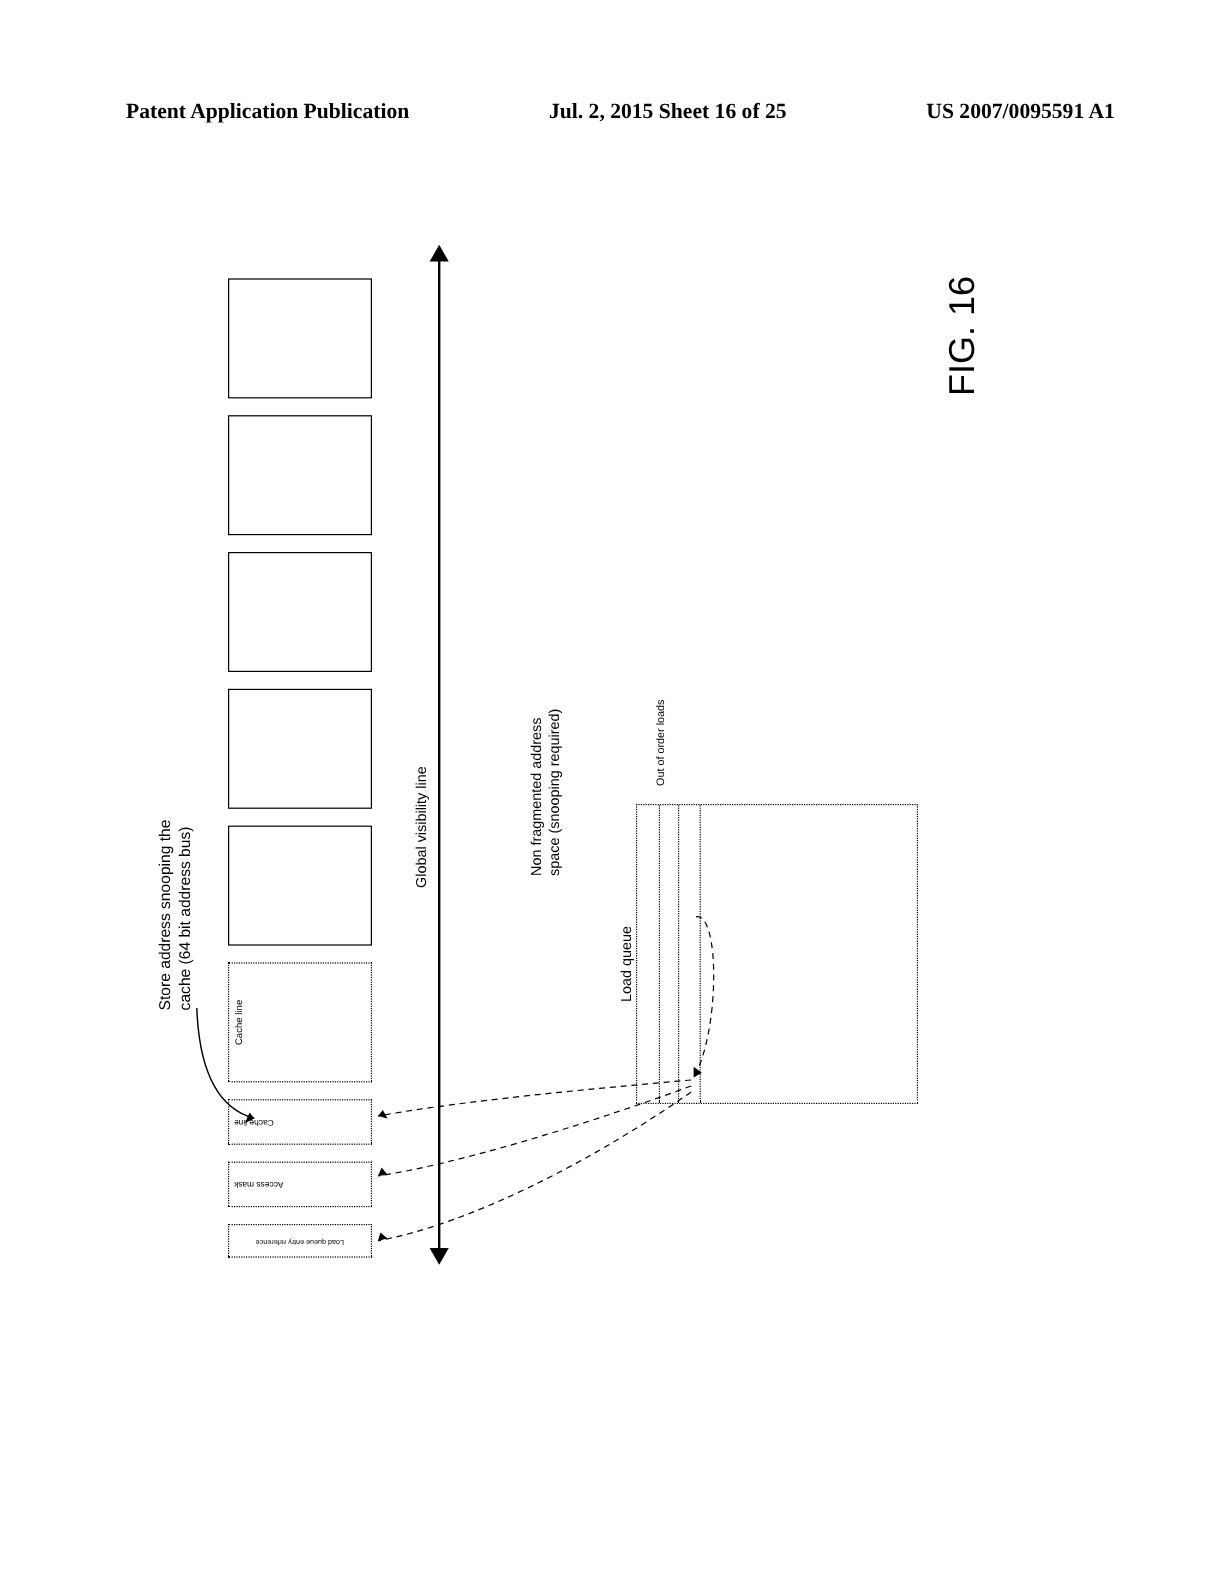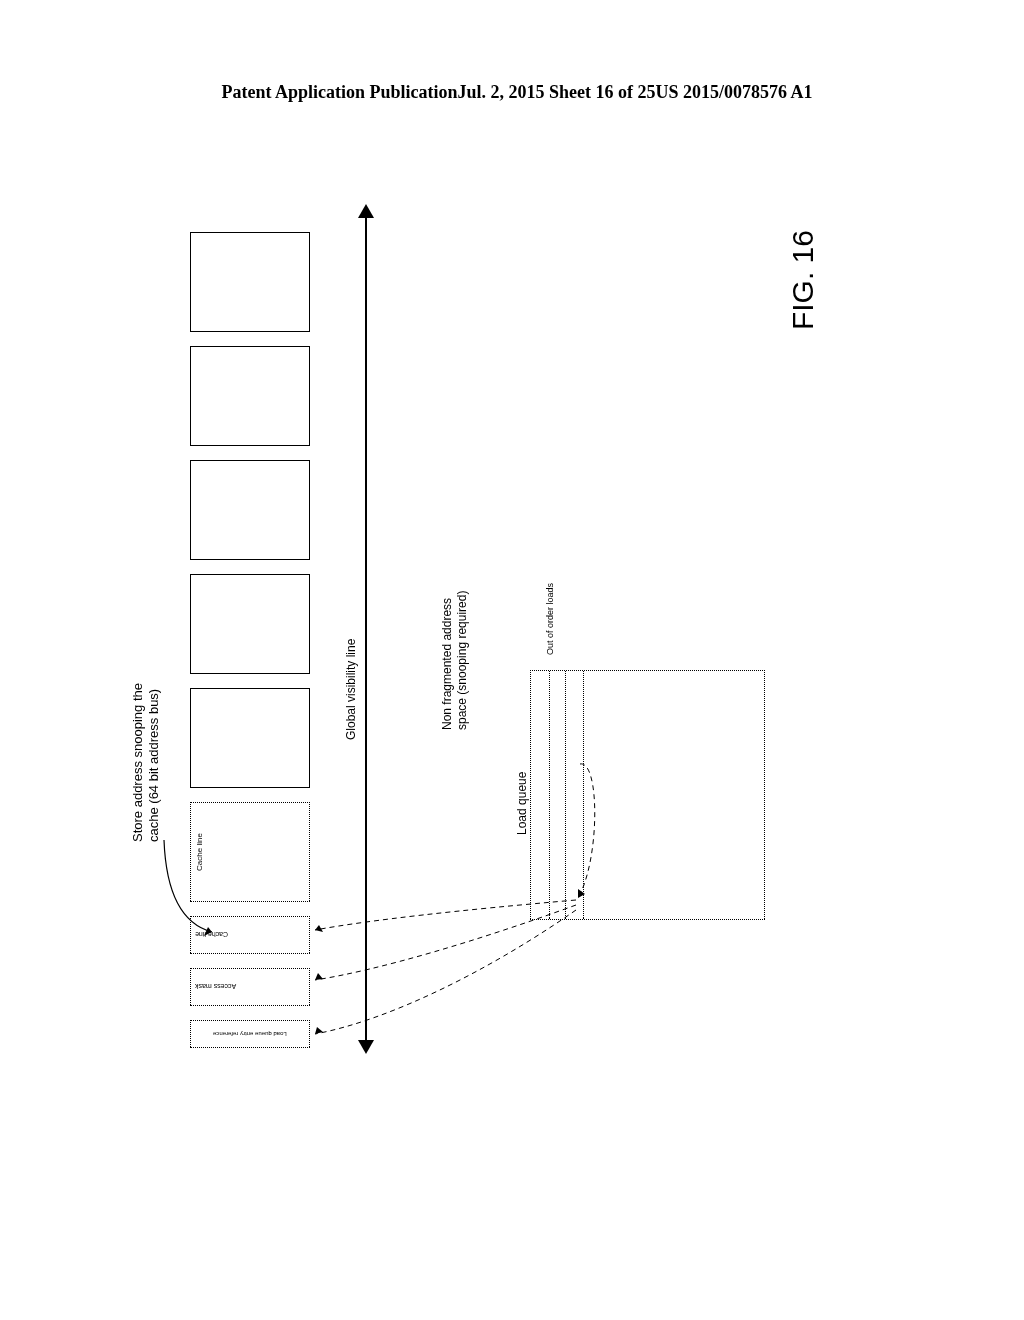--- a/index.html
+++ b/index.html
@@ -1,19 +1,19 @@
 <!DOCTYPE html>
 <html><head>
 <meta charset="utf-8">
 <style>
   * { box-sizing: border-box; margin: 0; padding: 0; }
   html, body { width: 1024px; height: 1320px; background: #fff; font-family: "Times New Roman", serif; }
   .page { position: relative; width: 1024px; height: 1320px; }
 
-  .header { position: absolute; top: 82px; left: 105px; right: 95px; display: flex; justify-content: center; font-size: 18px; font-weight: bold; }
+  .header { position: absolute; top: 82px; left: 105px; right: 95px; display: flex; justify-content: space-between; font-size: 18px; font-weight: bold; }
 
   .diagram-area { position: absolute; left: 130px; top: 190px; width: 720px; height: 870px; }
 
   
   .rot { position: absolute; left: 50%; top: 50%; width: 870px; height: 720px; transform: translate(-50%, -50%) rotate(-90deg); transform-origin: center center; }
 
   
   .blocks { position: absolute; top: 60px; left: 12px; right: 12px; height: 120px; display: flex; gap: 14px; align-items: stretch; }
   .tinybox { border: 1px dotted #000; width: 28px; height: 120px; position: relative; display: flex; align-items: center; justify-content: center; }
   .vlab { writing-mode: vertical-rl; transform: rotate(180deg); font-size: 6px; font-family: Arial, sans-serif; text-align: center; }
@@ -52,21 +52,21 @@
 
 </style>
 </head>
 <body>
 
 <div class="page">
 
   <div class="header">
     <span>Patent Application Publication</span>
     <span>Jul. 2, 2015   Sheet 16 of 25</span>
-    <span>US 2015/0078576 A1</span>
+    <span>US 2007/0095591 A1</span>
   </div>
 
   <div class="diagram-area">
     <div class="rot">
 
       <div class="snoop-label">
         <span>Store address snooping the</span><br>
         <span>cache (64 bit address bus)</span>
       </div>
       <div class="snoop-arrow">

